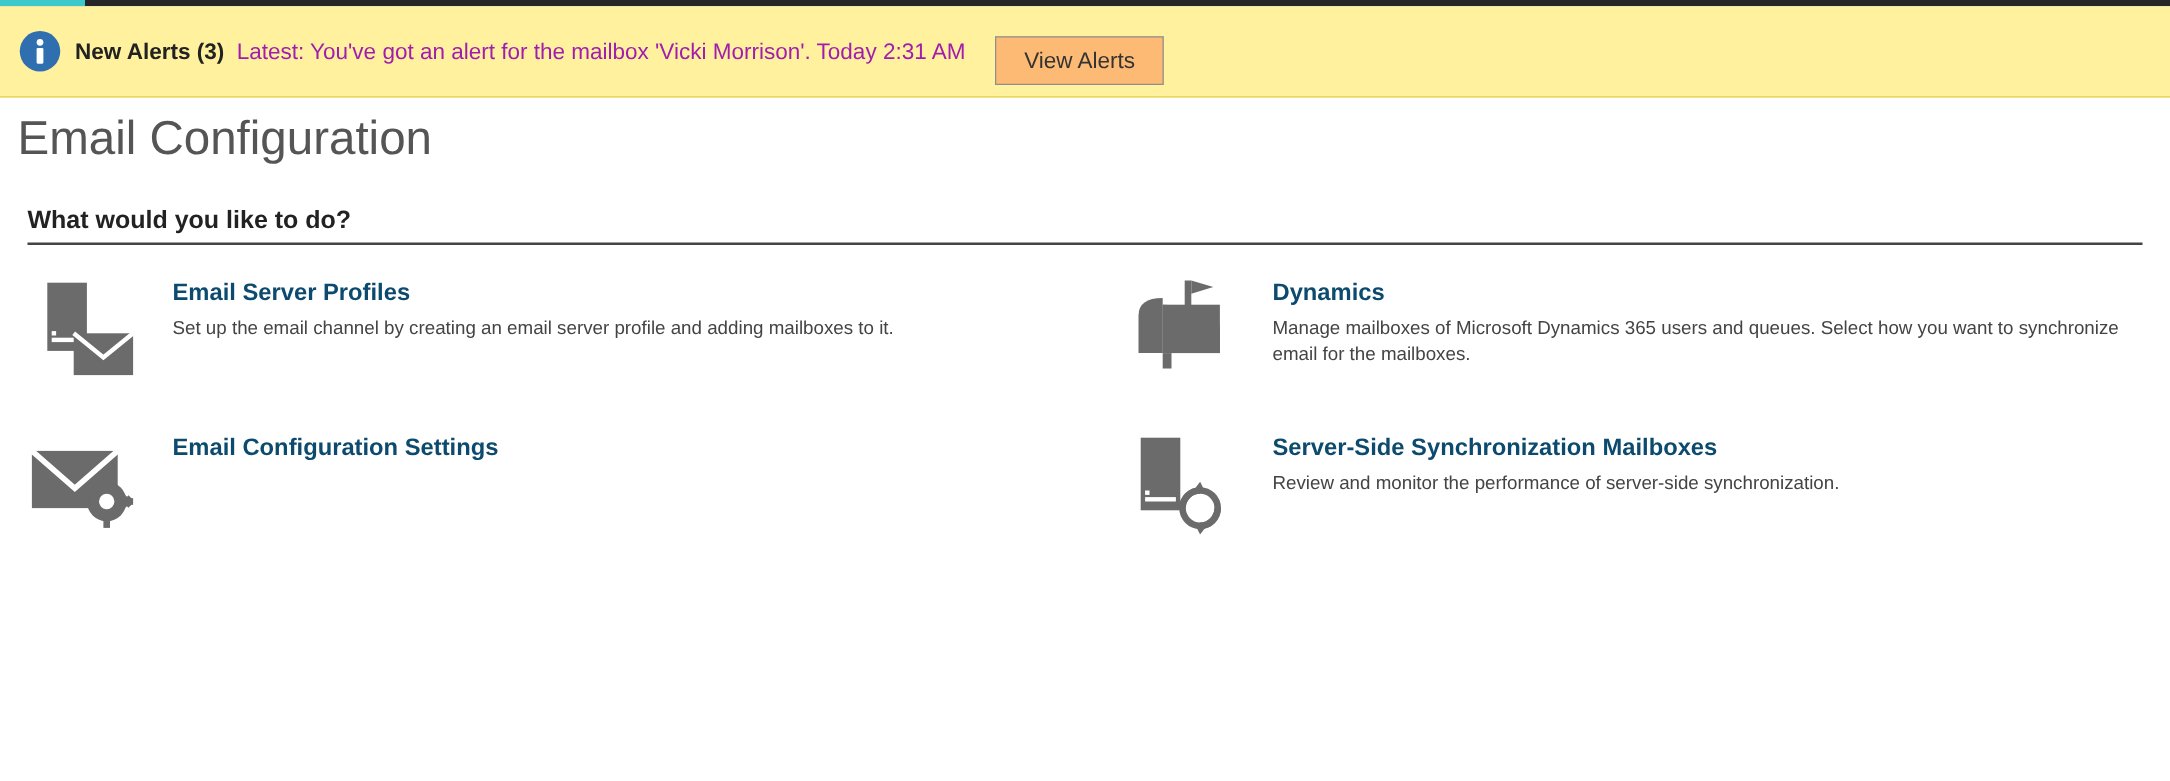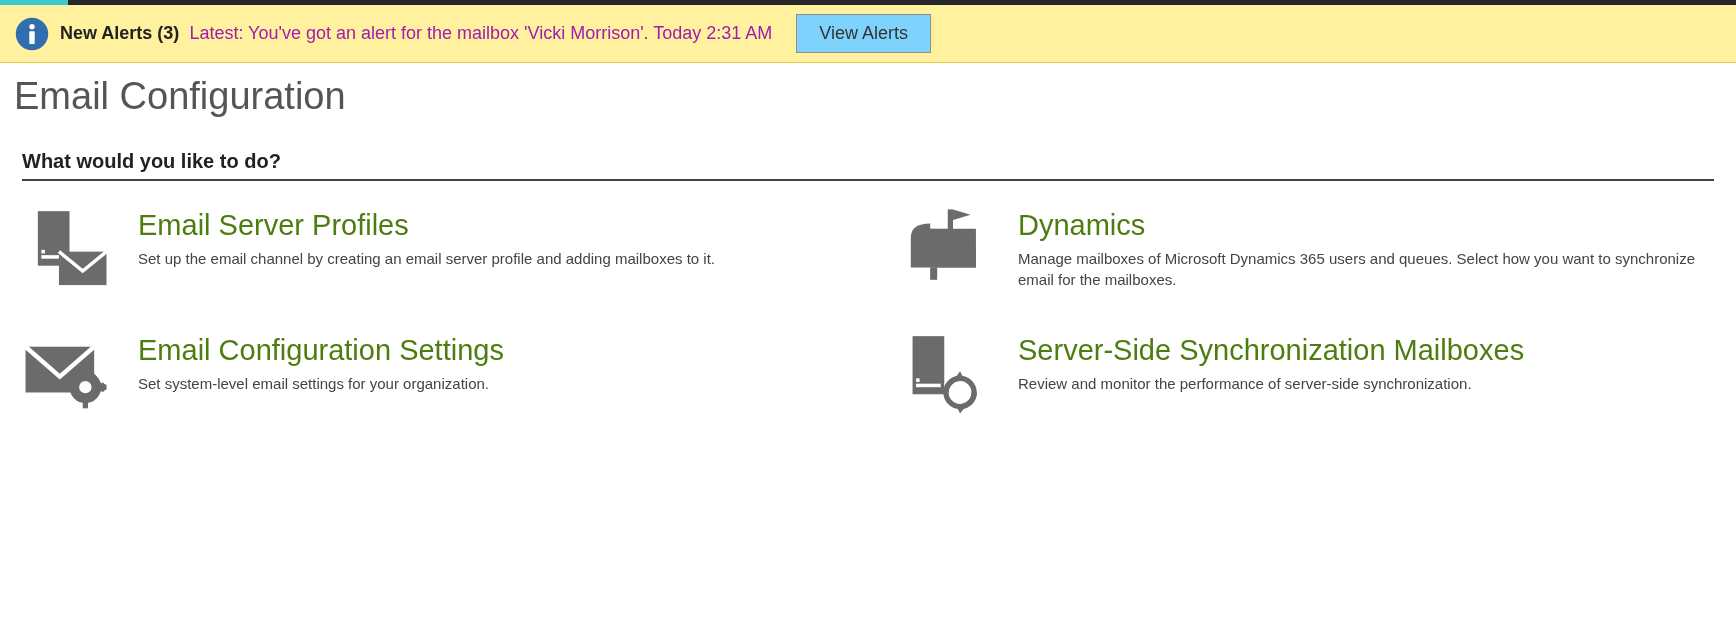--- a/index.html
+++ b/index.html
@@ -45,27 +45,28 @@
     .alert-banner .alert-title {
       font-weight: 700;
       color: #222;
       white-space: nowrap;
     }
     .alert-banner .alert-latest {
       color: #a21caf;
       white-space: nowrap;
     }
     .alert-banner .view-alerts-btn {
-      background: #7dd3fc;
+      background: #fdba74;
       border: 1px solid #8e8e8e;
       padding: 8px 22px;
       font-size: 18px;
       color: #333;
       cursor: pointer;
       margin-left: 14px;
+      margin-top: 15px;
     }
 
     
     .page-title {
       font-size: 38px;
       font-weight: 300;
       color: #555;
       padding: 12px 14px 22px;
     }
 
@@ -94,23 +95,23 @@
       cursor: pointer;
     }
     .tile-icon {
       width: 88px;
       flex: 0 0 88px;
       height: 80px;
       display: flex; align-items: flex-start; justify-content: center;
       color: #6b6b6b;
     }
     .tile-text .tile-title {
-      font-size: 29px;
-      font-weight: 400;
-      color: #4d7c0f;
+      font-size: 19px;
+      font-weight: 700;
+      color: #0c4a6e;
       margin-bottom: 6px;
     }
     .tile-text .tile-desc {
       font-size: 15px;
       color: #444;
       line-height: 1.4;
     }
   </style>
 </head>
 <body>
@@ -186,21 +187,20 @@
             <rect x="-16" y="8" width="6" height="10" transform="rotate(45)"></rect>
             <rect x="10" y="8" width="6" height="10" transform="rotate(-45)"></rect>
             <rect x="-16" y="-18" width="6" height="10" transform="rotate(-45)"></rect>
           </g>
           <circle cx="0" cy="0" r="7" fill="#fff"></circle>
         </g>
       </svg>
     </span>
     <div class="tile-text">
       <div class="tile-title">Email Configuration Settings</div>
-      <div class="tile-desc">Set system-level email settings for your organization.</div>
     </div>
   </div>
 
   <div class="tile">
     <span class="tile-icon">
       <svg viewBox="0 0 100 90" width="88" height="80">
         <rect x="12" y="2" width="36" height="66" fill="#6b6b6b"></rect>
         <rect x="16" y="50" width="4" height="4" fill="#fff"></rect>
         <rect x="16" y="56" width="28" height="4" fill="#fff"></rect>
         <g transform="translate(66,66)">

